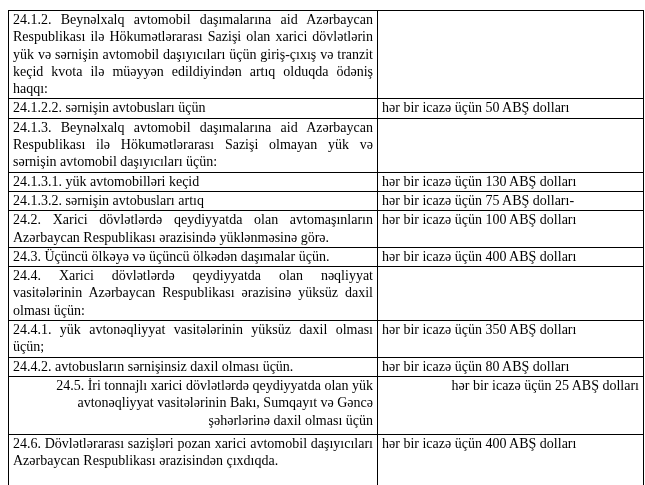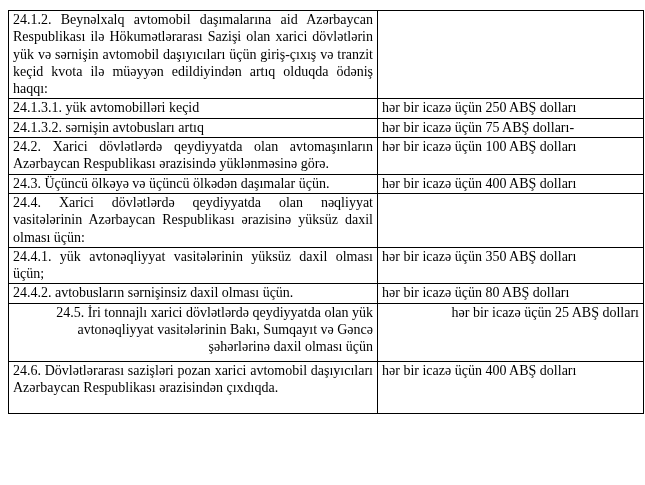--- a/index.html
+++ b/index.html
@@ -52,22 +52,30 @@
 <body>
 
 <div class="page">
   <table class="fees">
     <tbody>
       <tr class="h5">
         <td class="desc">24.1.2. Beynəlxalq avtomobil daşımalarına aid Azərbaycan Respublikası ilə Hökumətlərarası Sazişi olan xarici dövlətlərin yük və sərnişin avtomobil daşıyıcıları üçün giriş-çıxış və tranzit keçid kvota ilə müəyyən edildiyindən artıq olduqda ödəniş haqqı:</td>
         <td class="amount"></td>
       </tr>
       <tr class="h1">
+        <td class="desc">24.1.2.2. sərnişin avtobusları üçün</td>
+        <td class="amount">hər bir icazə üçün 50 ABŞ dolları</td>
+      </tr>
+      <tr class="h3">
+        <td class="desc">24.1.3. Beynəlxalq avtomobil daşımalarına aid Azərbaycan Respublikası ilə Hökumətlərarası Sazişi olmayan yük və sərnişin avtomobil daşıyıcıları üçün:</td>
+        <td class="amount"></td>
+      </tr>
+      <tr class="h1">
         <td class="desc">24.1.3.1. yük avtomobilləri keçid</td>
-        <td class="amount">hər bir icazə üçün 250 ABŞ dolları</td>
+        <td class="amount">hər bir icazə üçün 130 ABŞ dolları</td>
       </tr>
       <tr class="h1">
         <td class="desc">24.1.3.2. sərnişin avtobusları artıq</td>
         <td class="amount">hər bir icazə üçün 75 ABŞ dolları-</td>
       </tr>
       <tr class="h2">
         <td class="desc">24.2. Xarici dövlətlərdə qeydiyyatda olan avtomaşınların Azərbaycan Respublikası ərazisində yüklənməsinə görə.</td>
         <td class="amount">hər bir icazə üçün 100 ABŞ dolları</td>
       </tr>
       <tr class="h1">

